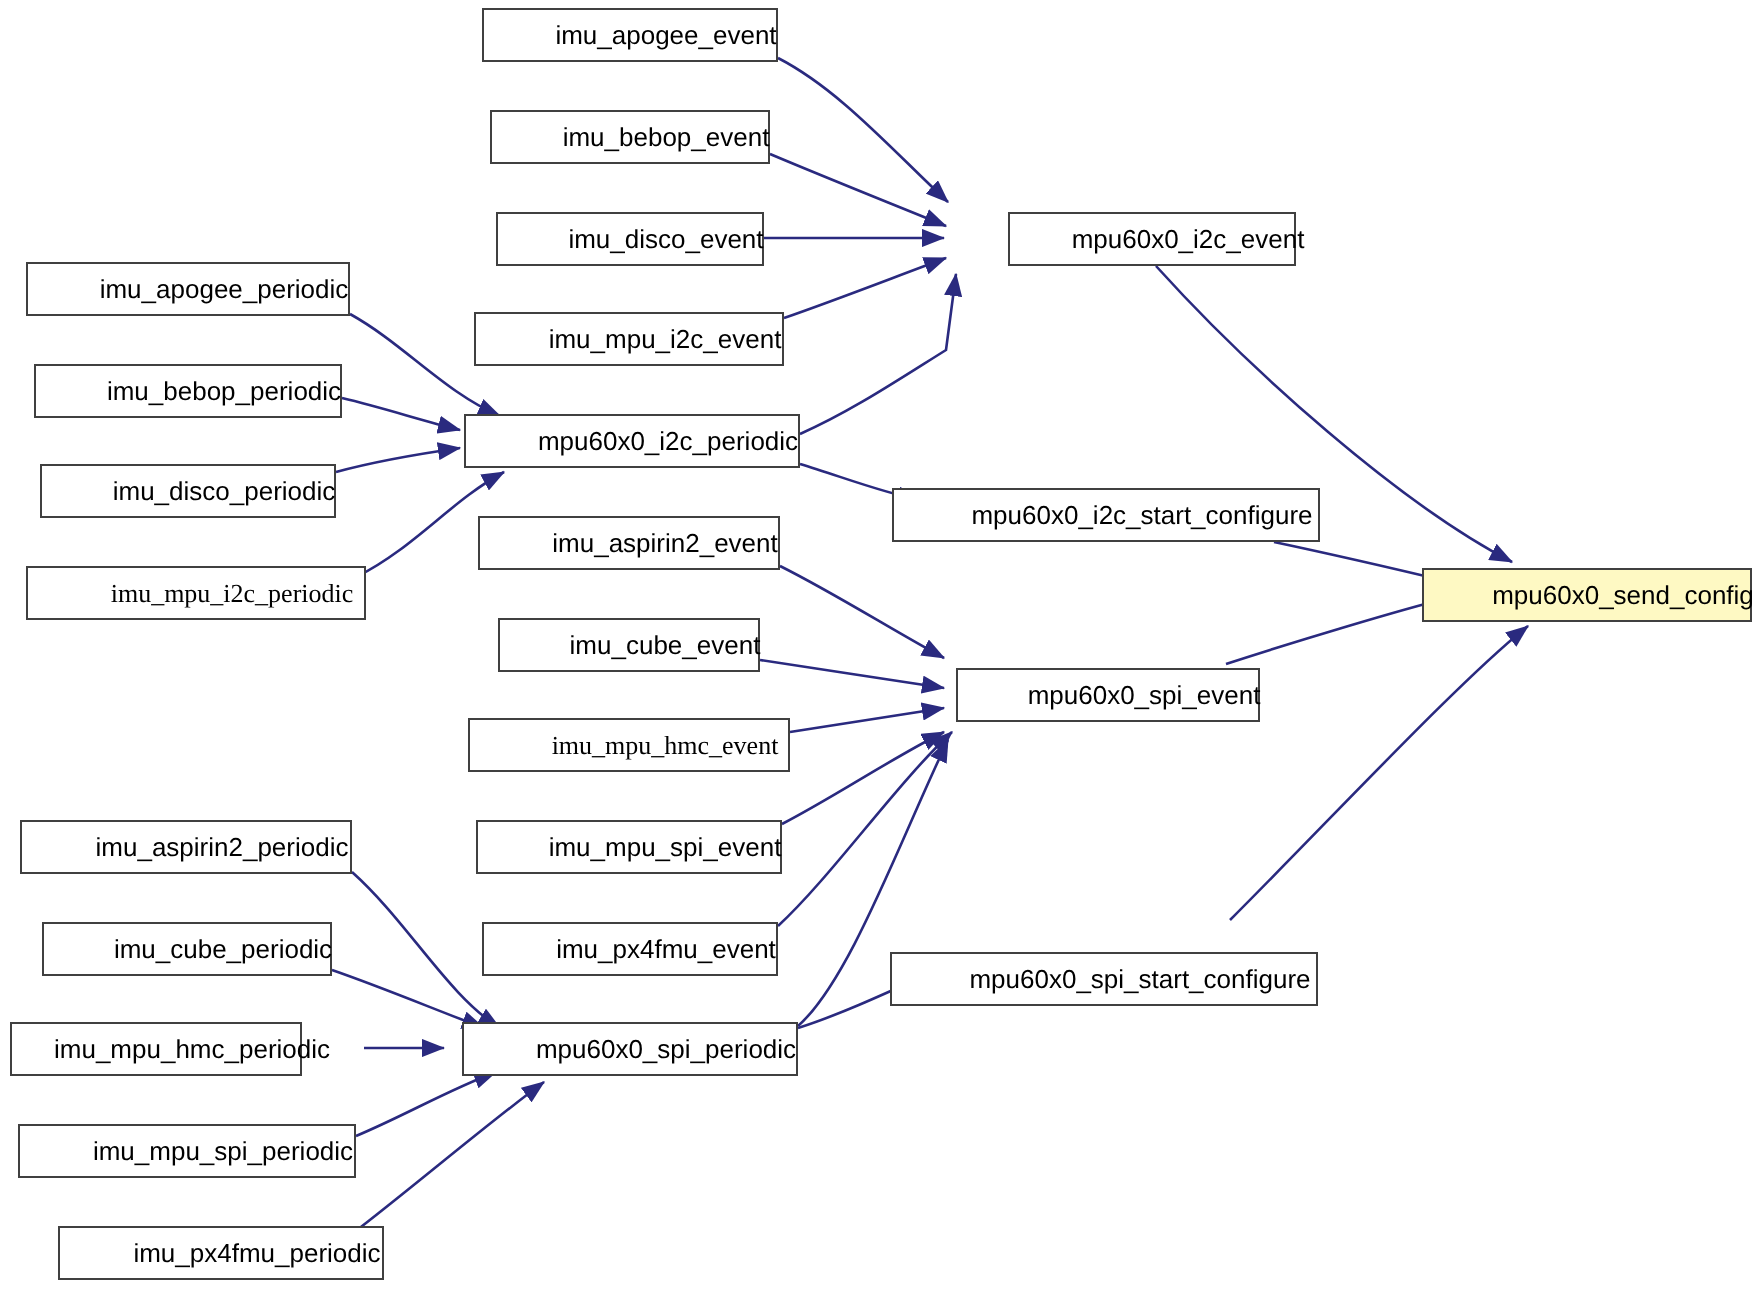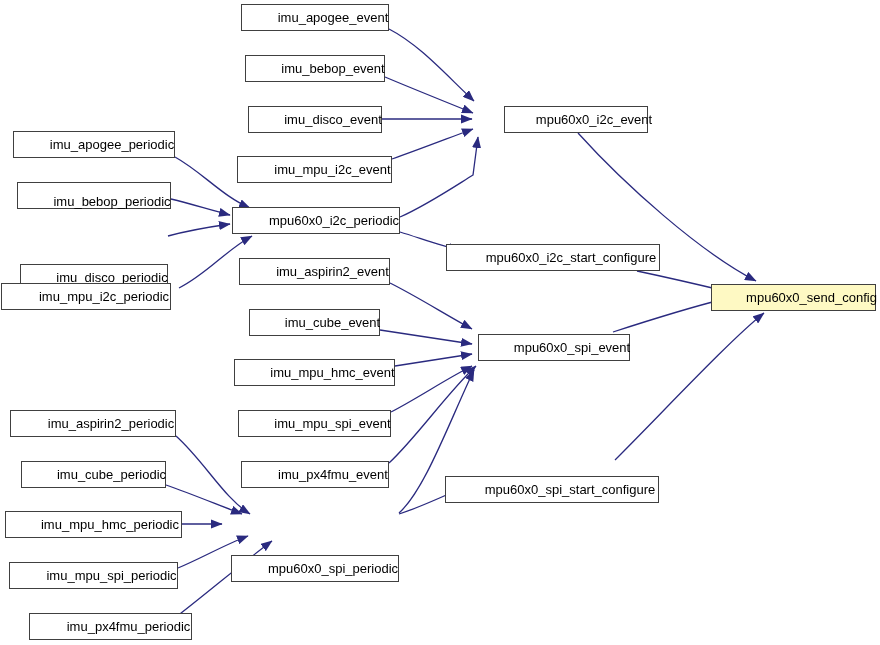--- a/index.html
+++ b/index.html
@@ -94,69 +94,69 @@
       </div>
       <div class="node" style="left: 248px; top: 106px; width: 134px; height: 27px;">
         <span class="node-label">imu_disco_event</span>
       </div>
       <div class="node" style="left: 237px; top: 156px; width: 155px; height: 27px;">
         <span class="node-label">imu_mpu_i2c_event</span>
       </div>
       <div class="node" style="left: 13px; top: 131px; width: 162px; height: 27px;">
         <span class="node-label">imu_apogee_periodic</span>
       </div>
-      <div class="node" style="left: 17px; top: 182px; width: 154px; height: 27px; align-items: flex-end;">
+      <div class="node" style="left: 17px; top: 182px; width: 154px; height: 27px;">
         <span class="node-label">imu_bebop_periodic</span>
       </div>
-      <div class="node" style="left: 20px; top: 232px; width: 148px; height: 27px; margin-top: 32px;">
+      <div class="node" style="left: 20px; top: 232px; width: 148px; height: 27px;">
         <span class="node-label">imu_disco_periodic</span>
       </div>
-      <div class="node" style="left: 1px; top: 283px; width: 170px; height: 27px;">
+      <div class="node" style="left: 13px; top: 283px; width: 170px; height: 27px; font-family: Liberation Serif, serif;">
         <span class="node-label">imu_mpu_i2c_periodic</span>
       </div>
       <div class="node" style="left: 232px; top: 207px; width: 168px; height: 27px;">
         <span class="node-label">mpu60x0_i2c_periodic</span>
       </div>
       <div class="node" style="left: 478px; top: 106px; width: 144px; height: 27px; margin-left: 26px;">
         <span class="node-label">mpu60x0_i2c_event</span>
       </div>
       <div class="node" style="left: 446px; top: 244px; width: 214px; height: 27px;">
         <span class="node-label">mpu60x0_i2c_start_configure</span>
       </div>
       <div class="node" style="left: 239px; top: 258px; width: 151px; height: 27px;">
         <span class="node-label">imu_aspirin2_event</span>
       </div>
       <div class="node" style="left: 249px; top: 309px; width: 131px; height: 27px;">
         <span class="node-label">imu_cube_event</span>
       </div>
-      <div class="node" style="left: 234px; top: 359px; width: 161px; height: 27px;">
+      <div class="node" style="left: 234px; top: 359px; width: 161px; height: 27px; font-family: Liberation Serif, serif;">
         <span class="node-label">imu_mpu_hmc_event</span>
       </div>
       <div class="node" style="left: 238px; top: 410px; width: 153px; height: 27px;">
         <span class="node-label">imu_mpu_spi_event</span>
       </div>
       <div class="node" style="left: 241px; top: 461px; width: 148px; height: 27px;">
         <span class="node-label">imu_px4fmu_event</span>
       </div>
       <div class="node" style="left: 10px; top: 410px; width: 166px; height: 27px;">
         <span class="node-label">imu_aspirin2_periodic</span>
       </div>
       <div class="node" style="left: 21px; top: 461px; width: 145px; height: 27px;">
         <span class="node-label">imu_cube_periodic</span>
       </div>
-      <div class="node" style="left: 5px; top: 511px; width: 177px; height: 27px; justify-content: flex-end;">
+      <div class="node" style="left: 5px; top: 511px; width: 146px; height: 27px;">
         <span class="node-label">imu_mpu_hmc_periodic</span>
       </div>
       <div class="node" style="left: 9px; top: 562px; width: 169px; height: 27px;">
         <span class="node-label">imu_mpu_spi_periodic</span>
       </div>
       <div class="node" style="left: 13px; top: 613px; width: 163px; height: 27px; margin-left: 16px;">
         <span class="node-label">imu_px4fmu_periodic</span>
       </div>
-      <div class="node" style="left: 231px; top: 511px; width: 168px; height: 27px; margin-top: 44px;">
+      <div class="node" style="left: 231px; top: 511px; width: 168px; height: 27px;">
         <span class="node-label">mpu60x0_spi_periodic</span>
       </div>
       <div class="node" style="left: 478px; top: 334px; width: 152px; height: 27px; justify-content: center;">
         <span class="node-label">mpu60x0_spi_event</span>
       </div>
       <div class="node" style="left: 445px; top: 460px; width: 214px; height: 27px; margin-top: 16px;">
         <span class="node-label">mpu60x0_spi_start_configure</span>
       </div>
       <div class="node highlight" style="left: 711px; top: 284px; width: 165px; height: 27px;">
         <span class="node-label">mpu60x0_send_config</span>

